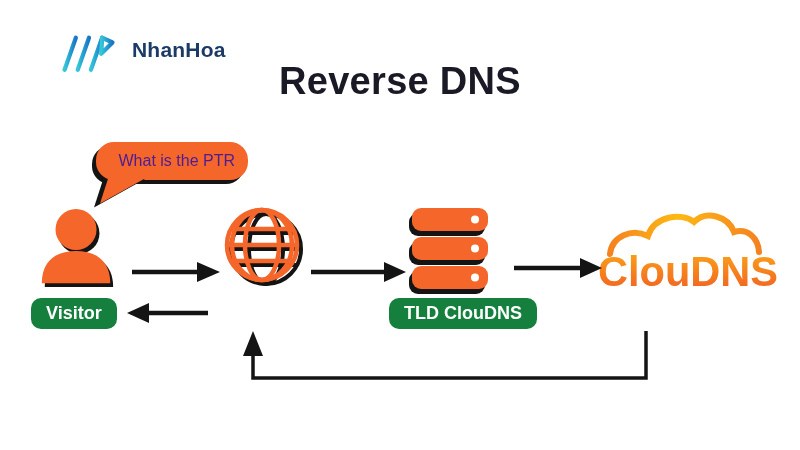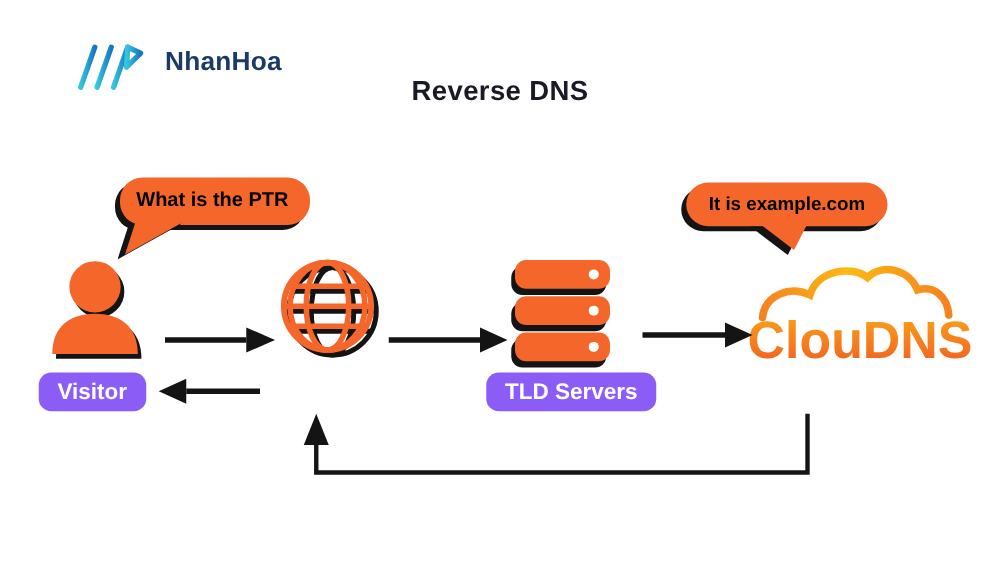--- a/index.html
+++ b/index.html
@@ -5,44 +5,44 @@
   * { margin:0; padding:0; box-sizing:border-box; }
   body { background:#ffffff; font-family:"Liberation Sans", sans-serif; }
   .canvas { position:relative; width:800px; height:450px; background:#ffffff; overflow:hidden; }
 
   
   .brand { position:absolute; left:58px; top:26px; display:flex; align-items:center; gap:12px; }
   .brand-name { font-size:21px; font-weight:bold; color:#1B3B66; letter-spacing:0.2px; }
 
   
   .page-title { position:absolute; left:0; right:0; top:60px; text-align:center;
-                font-size:22px; font-weight:bold; color:#1A1A26; letter-spacing:0.3px; }
+                font-size:38px; font-weight:bold; color:#1A1A26; letter-spacing:0.3px; }
 
   
-  .bubble { position:absolute; background:#F4662A; color:#000000; font-weight:bold;
-            border-radius:18px; box-shadow:-4px 4px 0 #141414; z-index:5; }
+  .bubble { position:absolute; background:#F4662A; color:#4c1d95; font-weight:normal;
+            border-radius:18px; box-shadow:-4px 4px 0 #141414; z-index:5;text-align:right; }
   .bubble-question { left:96px; top:142px; width:152px; padding:9px 13px; font-size:16px; line-height:1.22; }
   .bubble-answer   { left:549px; top:146px; padding:9px 18px; font-size:15px; }
   .tail, .tail-shadow { position:absolute; }
   .tail { background:#F4662A; }
   .tail-shadow { background:#141414; }
   .bubble-question .tail        { left:4px;  bottom:-24px; width:52px; height:29px; clip-path:polygon(18% 0, 100% 0, 0% 100%); }
   .bubble-question .tail-shadow { left:-2px; bottom:-28px; width:52px; height:29px; clip-path:polygon(18% 0, 100% 0, 0% 100%); }
   .bubble-answer .tail          { left:56px; bottom:-19px; width:42px; height:23px; clip-path:polygon(0 0, 100% 0, 72% 100%); }
   .bubble-answer .tail-shadow   { left:51px; bottom:-23px; width:42px; height:23px; clip-path:polygon(0 0, 100% 0, 72% 100%); }
 
   
   .icon { position:absolute; }
   .icon-visitor { left:36px;  top:205px; }
   .icon-globe   { left:220px; top:203px; }
   .icon-servers { left:404px; top:206px; }
   .icon-cloudns { left:596px; top:206px; }
 
   
-  .node-label { position:absolute; top:298px; background:#8b5cf6; color:#ffffff;
+  .node-label { position:absolute; top:298px; background:#15803d; color:#ffffff;
                 font-size:18px; font-weight:bold; padding:5px 15px; border-radius:10px;
                 white-space:nowrap; z-index:4; }
   .label-visitor     { left:31px; }
   .label-internet    { left:211px; }
   .label-tld         { left:389px; }
   .label-nameservers { left:613px; }
 
   .arrows { position:absolute; left:0; top:0; width:800px; height:450px; pointer-events:none; z-index:2; }
 </style>
 </head>
@@ -69,25 +69,20 @@
   </div>
 
   <div class="page-title">Reverse DNS</div>
 
   <div class="bubble bubble-question">
     <div class="tail-shadow"></div>
     <div class="tail"></div>
     <div>What is the PTR</div>
   </div>
 
-  <div class="bubble bubble-answer">
-    <div class="tail-shadow"></div>
-    <div class="tail"></div>
-    <div>It is example.com</div>
-  </div>
 
   <svg class="icon icon-visitor" width="82" height="86" viewBox="0 0 82 88">
     <g fill="#141414" transform="translate(3,4)">
       <circle cx="40" cy="25" r="21"></circle>
       <path d="M5,80 C5,56 21,47 40,47 C59,47 75,56 75,80 Z"></path>
     </g>
     <g fill="#F4662A">
       <circle cx="40" cy="25" r="21"></circle>
       <path d="M5,80 C5,56 21,47 40,47 C59,47 75,56 75,80 Z"></path>
     </g>
@@ -137,21 +132,21 @@
       <linearGradient id="cgY" x1="0" y1="0" x2="0" y2="1">
         <stop offset="0" stop-color="#FBA819"></stop>
         <stop offset="1" stop-color="#F15B22"></stop>
       </linearGradient>
     </defs>
     <path d="M14,48 C16,30 36,22 52,30 C58,10 86,6 98,16 C110,4 132,10 138,26 C152,22 162,32 163,46" stroke="url(#cgX)" stroke-width="6" fill="none" stroke-linecap="round"></path>
     <text x="2" y="80" font-size="42" font-weight="bold" fill="url(#cgY)" textLength="180" lengthAdjust="spacingAndGlyphs">ClouDNS</text>
   </svg>
 
   <div class="node-label label-visitor">Visitor</div>
-  <div class="node-label label-tld">TLD Servers</div>
+  <div class="node-label label-tld">TLD ClouDNS</div>
 
   <svg class="arrows">
     <g>
       <line x1="132" y1="272" x2="197" y2="272" stroke="#141414" stroke-width="4.5"></line>
       <polygon points="197,262 220,272 197,282" fill="#141414"></polygon>
     </g>
     <g>
       <line x1="208" y1="313" x2="149" y2="313" stroke="#141414" stroke-width="4.5"></line>
       <polygon points="149,303 127,313 149,323" fill="#141414"></polygon>
     </g>

